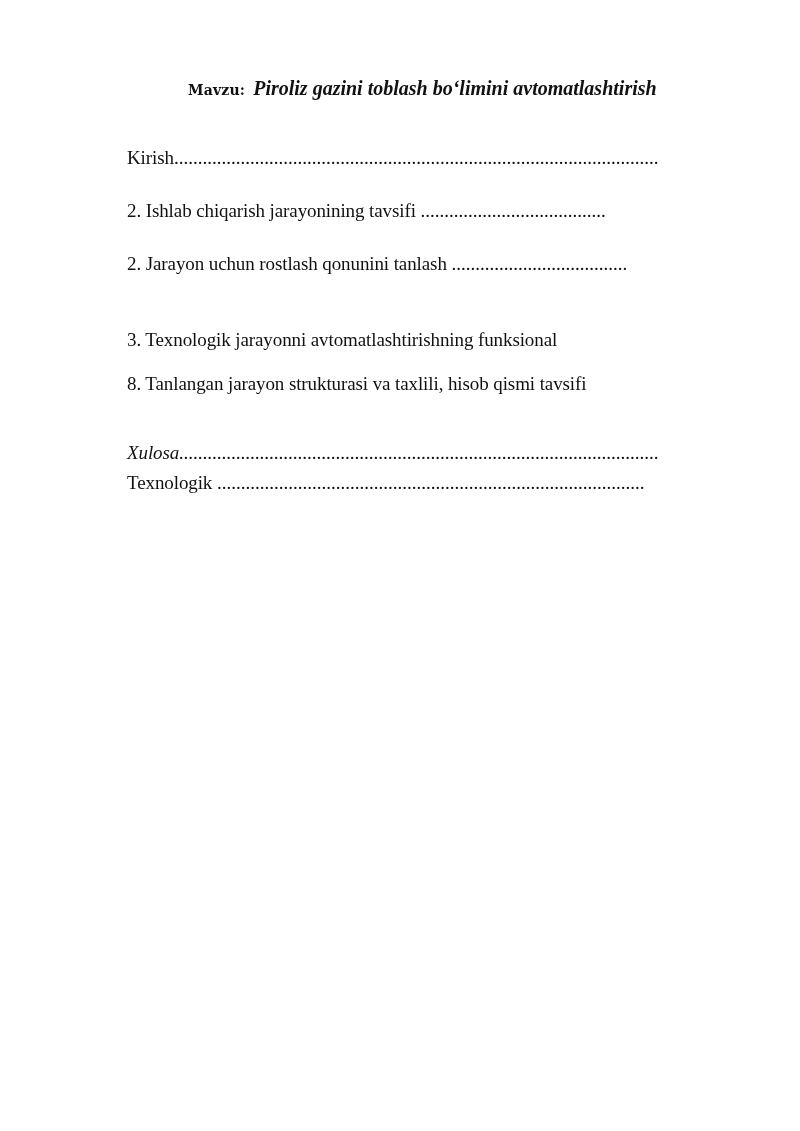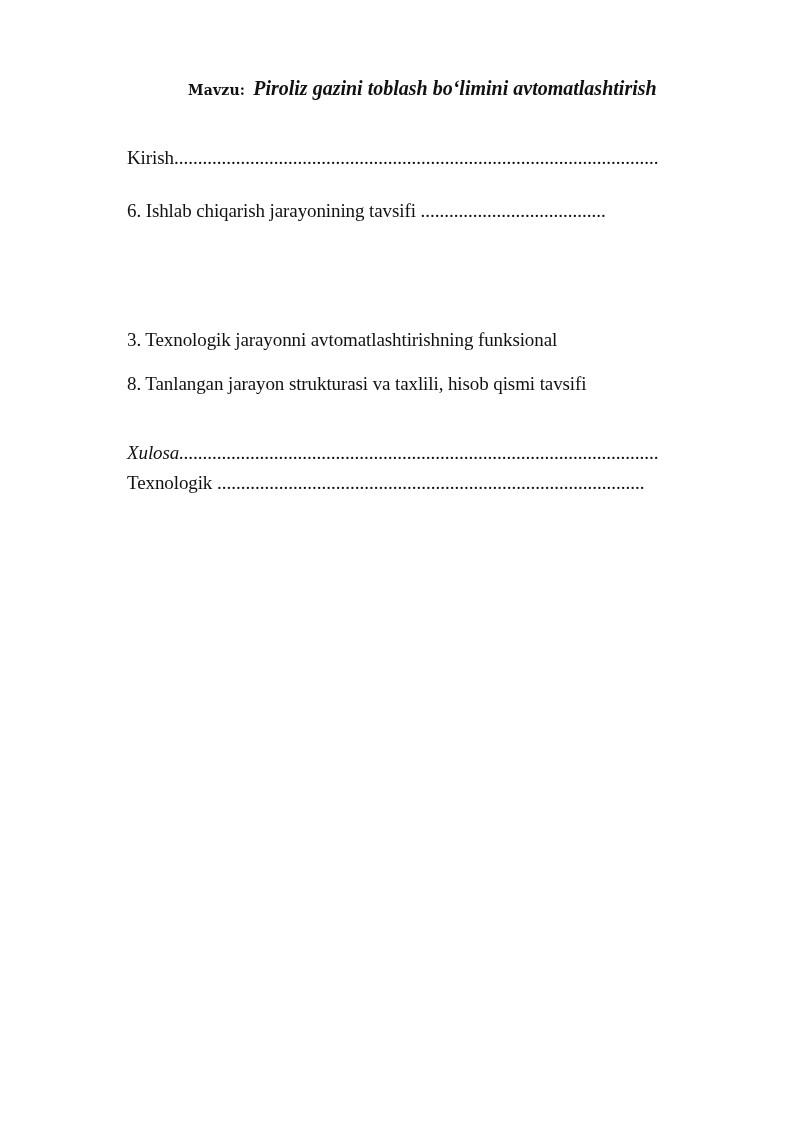--- a/index.html
+++ b/index.html
@@ -61,23 +61,26 @@
   <div class="title">
     <span class="title-label">Mavzu:</span>
     <span class="title-text">Piroliz gazini toblash bo‘limini avtomatlashtirish</span>
   </div>
 
   <div class="toc-line" style="top:147px;">
     <span>Kirish</span><span class="dots">......................................................................................................</span>
   </div>
 
   <div class="toc-line" style="top:200px;">
-    <span>6. Ishlab chiqarish jarayonining tavsifi </span><span class="dots">.......................................</span>
+    <span>2. Ishlab chiqarish jarayonining tavsifi </span><span class="dots">.......................................</span>
   </div>
 
+  <div class="toc-line" style="top:253px;">
+    <span>2. Jarayon uchun rostlash qonunini tanlash </span><span class="dots">.....................................</span>
+  </div>
 
   <div class="toc-line" style="top:300px;margin-top:29px;">
     <span>3. Texnologik jarayonni avtomatlashtirishning funksional</span><span class="dots"></span>
   </div>
 
 
   <div class="toc-line" style="top:373px;">
     <span>8. Tanlangan jarayon strukturasi va taxlili, hisob qismi tavsifi</span><span class="dots"></span>
   </div>
 

